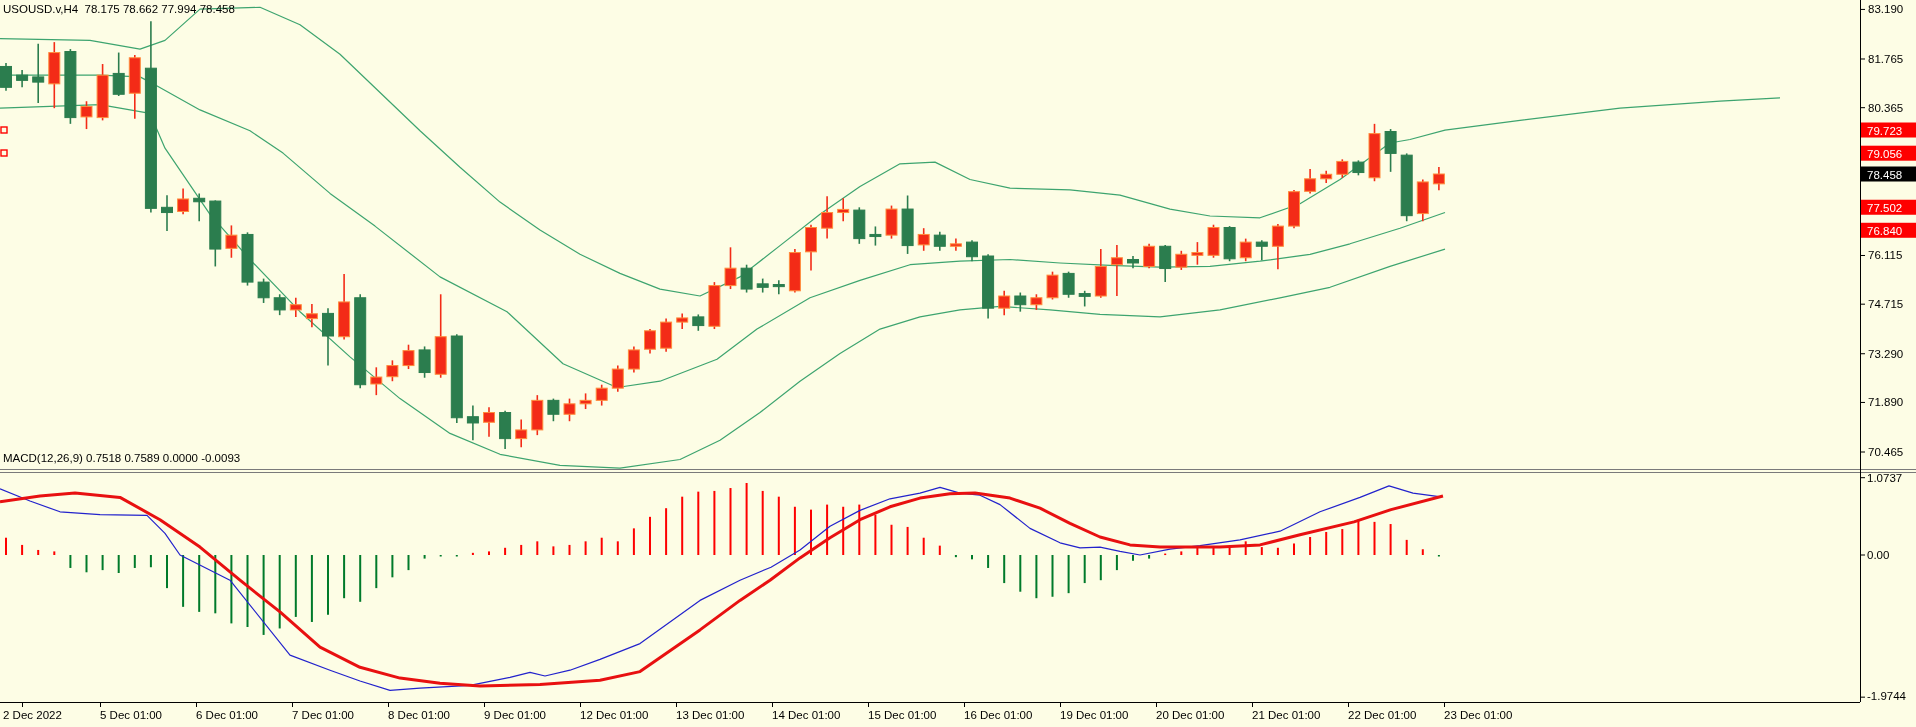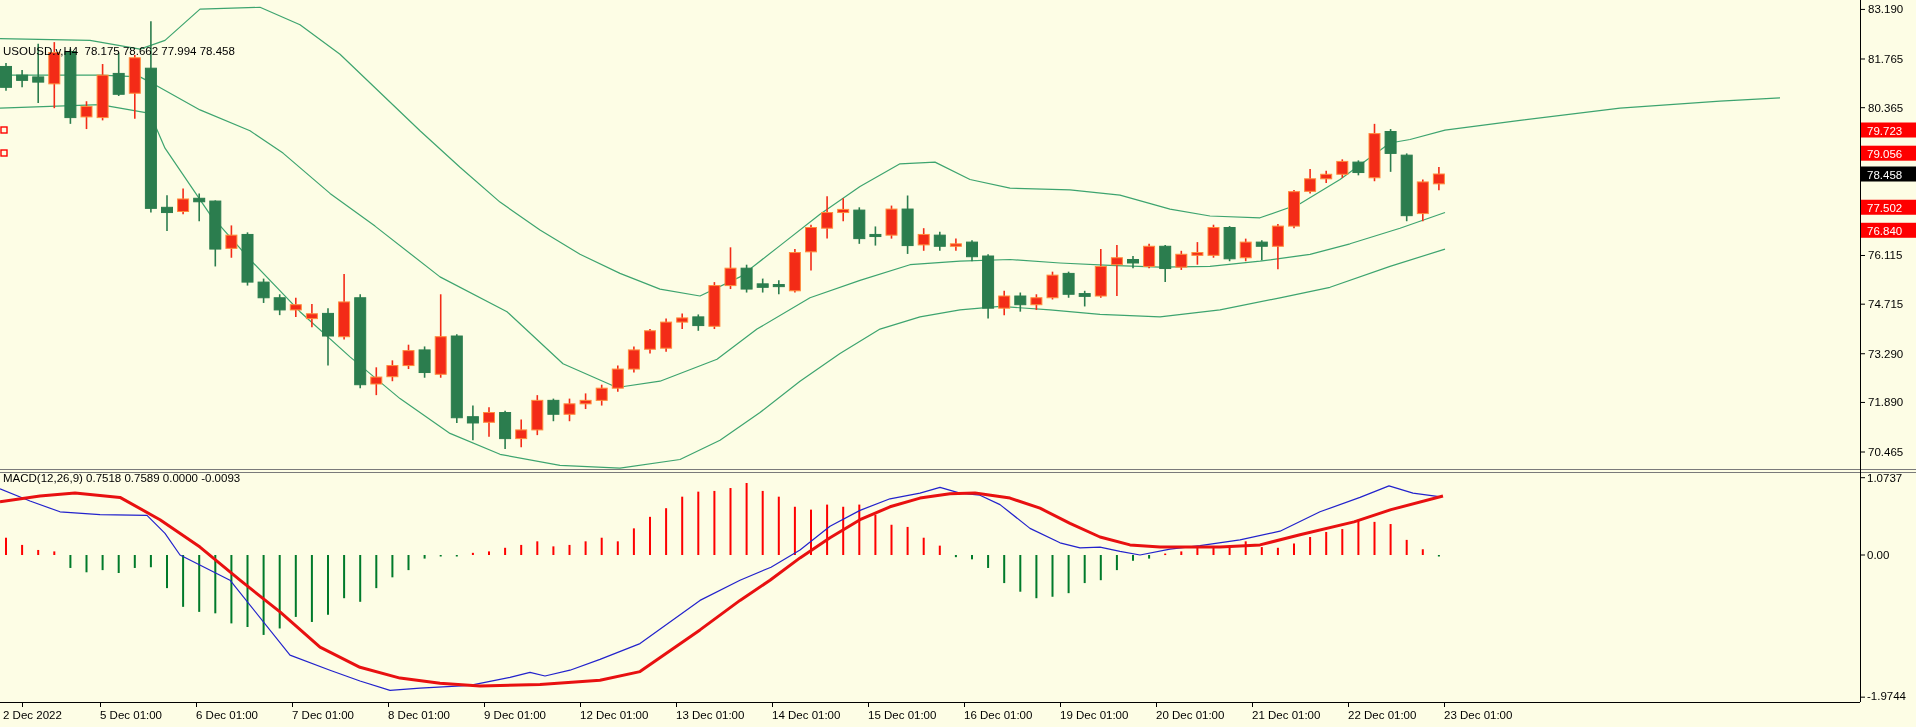--- a/index.html
+++ b/index.html
@@ -1,21 +1,21 @@
 <!DOCTYPE html>
 <html><head>
 <meta charset="utf-8">
 <style>
   html,body{margin:0;padding:0;background:#fdfde5;}
   #app{position:relative;width:1916px;height:727px;background:#fdfde5;overflow:hidden;
        font-family:"Liberation Sans",sans-serif;}
   #chart-svg{position:absolute;left:0;top:0;}
   .overlay-label{position:absolute;font-size:11.5px;color:#000;white-space:pre;}
-  #main-title{left:3px;top:3px;margin-top:42px;}
-  #macd-title{left:3px;top:472px;}
+  #main-title{left:3px;top:3px;}
+  #macd-title{left:3px;top:452px;}
 </style>
 </head>
 <body>
 
 <div id="app">
   <svg id="chart-svg" width="1916" height="727" viewBox="0 0 1916 727">
       <rect x="0" y="0" width="1916" height="727" fill="#fdfde5"></rect>
       <polyline points="0,38.6 90,40.4 140,49.1 165,40.4 200,9.1 260,7.3 300,24.7 340,54.3 380,92.5 420,130.8 460,167.3 500,202.1 540,229.9 580,254.3 620,273.4 660,289.1 700,296.0 740,276.9 780,245.6 820,214.3 860,186.5 900,163.8 935,162.1 970,179.5 1010,188.2 1070,189.9 1120,195.1 1170,209.1 1210,216.0 1260,217.8 1300,203.8 1340,179.5 1390,143.0 1410,139.5 1445,130.1 1520,120.4 1620,108.2 1720,101.2 1780,97.8" fill="none" stroke="#3da46f" stroke-width="1.2" stroke-linejoin="round"></polyline>
       <polyline points="0,75.2 100,75.2 140,76.9 150,82.1 200,109.9 250,130.8 283,153.1 330,193.4 375,226.1 440,276.9 507,311.7 563,363.8 617,387.5 660,381.2 717,359.3 757,329.1 810,297.8 860,280.4 910,264.7 960,261.2 1010,259.5 1060,263.0 1110,265.4 1160,267.1 1210,266.4 1260,261.2 1310,254.3 1350,243.8 1400,228.2 1445,212.5" fill="none" stroke="#3da46f" stroke-width="1.2" stroke-linejoin="round"></polyline>
       <polyline points="0,108.2 100,104.7 150,113.4 165,148.2 210,214.3 250,259.5 300,311.7 350,356.9 400,398.6 450,433.4 500,454.3 560,465.4 620,468.2 680,459.5 720,440.3 760,412.5 800,381.2 840,353.4 880,329.1 920,316.9 960,309.9 1000,306.4 1050,309.9 1100,314.4 1160,316.9 1220,309.9 1280,297.8 1330,287.3 1390,266.4 1445,249.1" fill="none" stroke="#3da46f" stroke-width="1.2" stroke-linejoin="round"></polyline>

